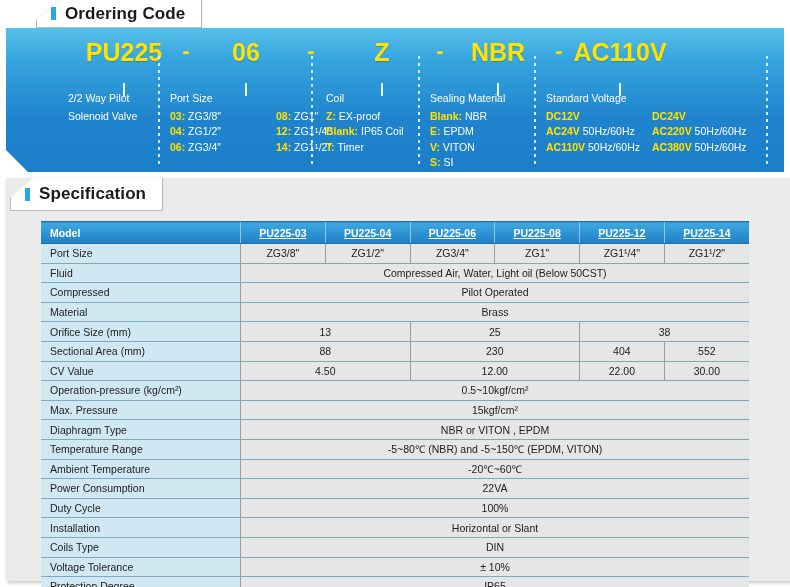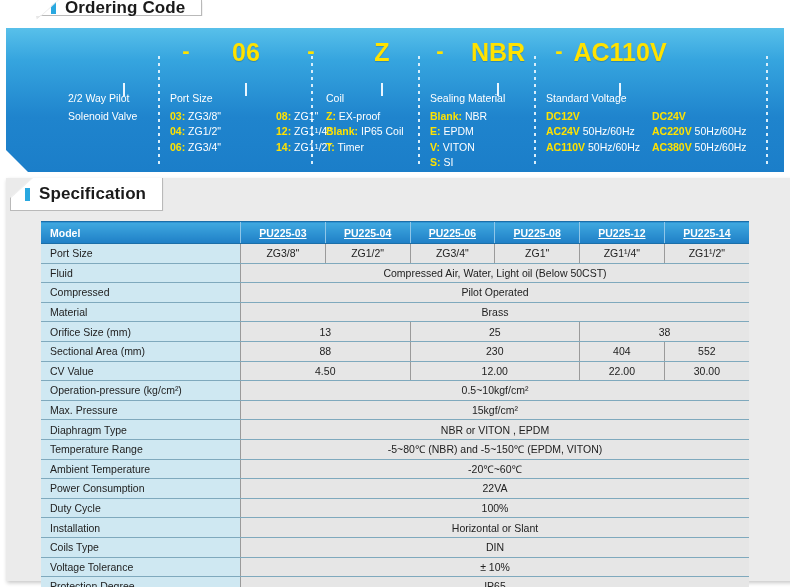--- a/index.html
+++ b/index.html
@@ -57,21 +57,21 @@
     top: 28px;
     width: 778px;
     height: 144px;
     background: linear-gradient(to bottom, #58c0ea 0%, #36a5df 22%, #1f84cd 62%, #1b7ec9 100%);
     clip-path: polygon(0 0, 100% 0, 100% 100%, 22px 100%, 0 calc(100% - 22px));
     box-shadow: 2px 3px 5px rgba(0,0,0,0.25);
   }
   #order-tab {
     left: 36px;
     top: 0;
-    height: 16px;
+    height: 28px;
     z-index: 5;
   }
 
   .code-row {
     position: absolute;
     left: 0; top: 10px;
     width: 100%;
     height: 34px;
   }
   .code-seg {
@@ -199,20 +199,21 @@
   }
   td.val + td.val {
     border-left: 1px solid #9a9a9a;
   }
 </style>
 </head>
 <body>
 
 <div id="order-panel">
   <div class="code-row">
+      <div class="code-seg" style="left: 118px;">PU225</div>
       <div class="tick" style="left: 118px;"></div>
       <div class="code-seg" style="left: 240px;">06</div>
       <div class="tick" style="left: 240px;"></div>
       <div class="code-seg" style="left: 376px;">Z</div>
       <div class="tick" style="left: 376px;"></div>
       <div class="code-seg" style="left: 492px;">NBR</div>
       <div class="tick" style="left: 492px;"></div>
       <div class="code-seg" style="left: 614px;">AC110V</div>
       <div class="tick" style="left: 614px;"></div>
       <div class="code-dash" style="left: 180px;">-</div>

